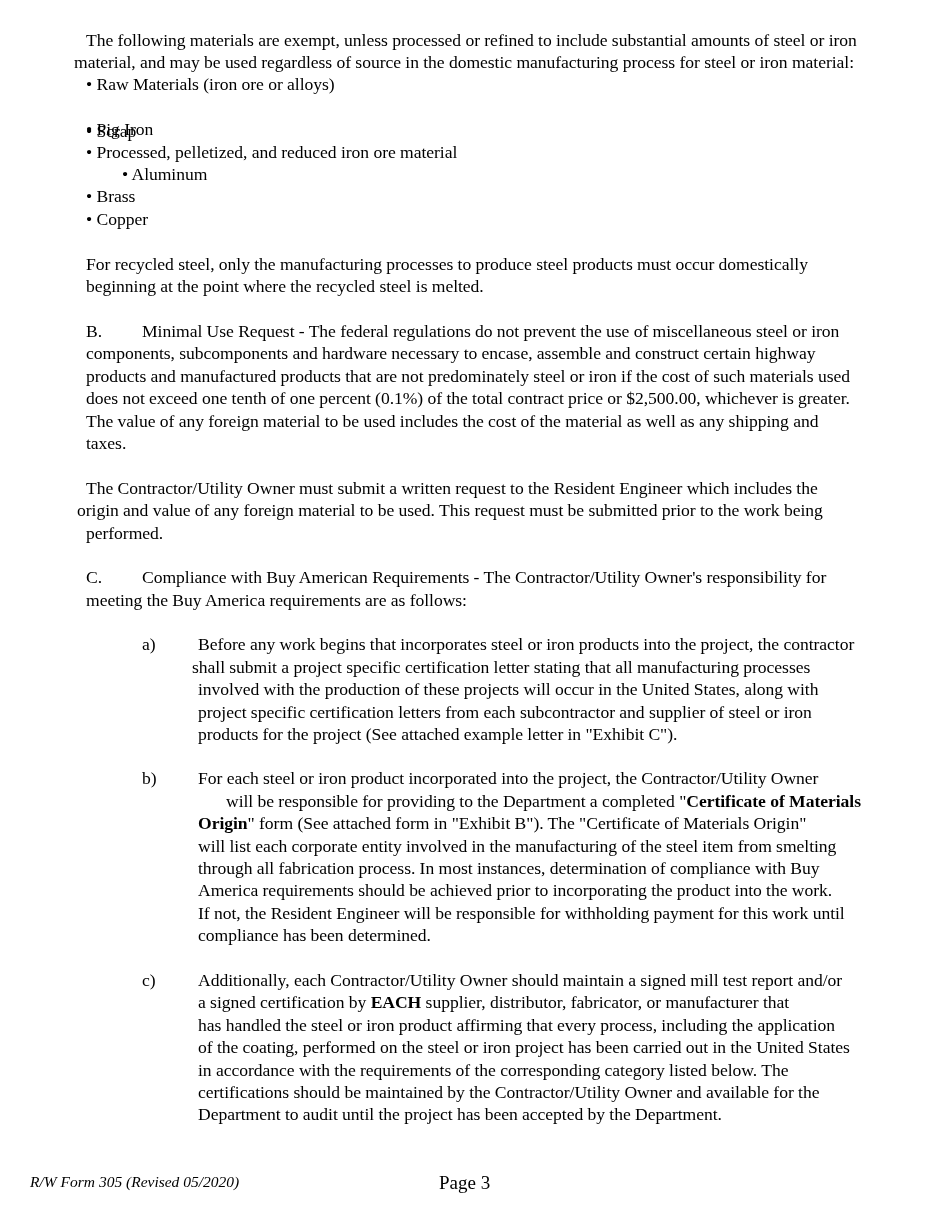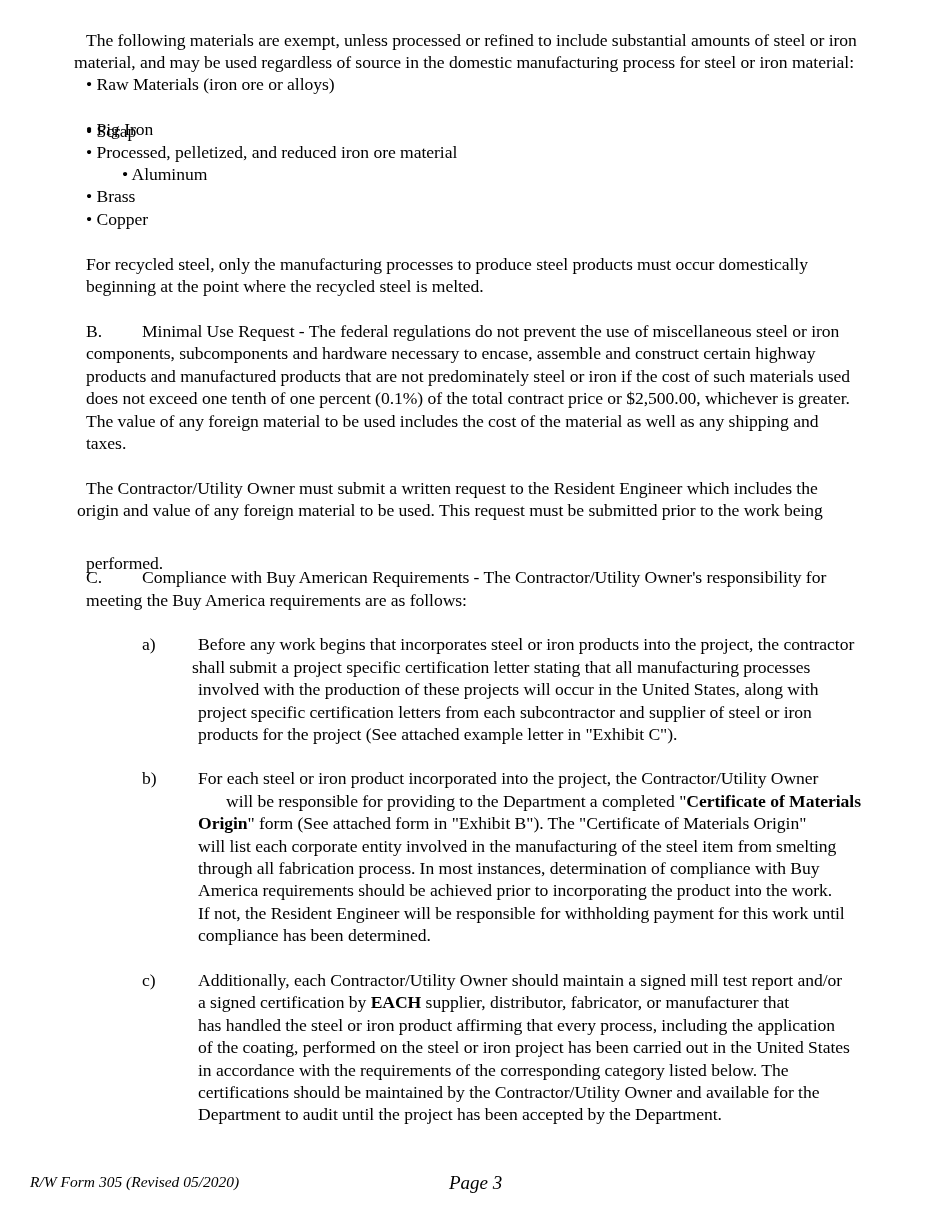--- a/index.html
+++ b/index.html
@@ -32,24 +32,23 @@
     .footer-left {
       position: absolute;
       left: 30px;
       top: 1173px;
       font-size: 15.5px;
       font-style: italic;
       white-space: nowrap;
     }
     .footer-center {
       position: absolute;
-      left: 449px;
+      left: 439px;
       top: 1172px;
       font-size: 19px;
-      font-style: italic;
       white-space: nowrap;
     }
   </style>
 </head>
 <body>
 
 <div class="page">
 
   <div>
     <div class="line" style="left:86px;top:29px;">The following materials are exempt, unless processed or refined to include substantial amounts of steel or iron</div>
@@ -77,21 +76,21 @@
     <div class="line" style="left:86px;top:342px;">components, subcomponents and hardware necessary to encase, assemble and construct certain highway</div>
     <div class="line" style="left:86px;top:365px;">products and manufactured products that are not predominately steel or iron if the cost of such materials used</div>
     <div class="line" style="left:86px;top:387px;">does not exceed one tenth of one percent (0.1%) of the total contract price or $2,500.00, whichever is greater.</div>
     <div class="line" style="left:86px;top:410px;">The value of any foreign material to be used includes the cost of the material as well as any shipping and</div>
     <div class="line" style="left:86px;top:432px;text-align:center;">taxes.</div>
   </div>
 
   <div>
     <div class="line" style="left:86px;top:477px;">The Contractor/Utility Owner must submit a written request to the Resident Engineer which includes the</div>
     <div class="line" style="left:77px;top:499px;">origin and value of any foreign material to be used.  This request must be submitted prior to the work being</div>
-    <div class="line" style="left:86px;top:522px;margin-top:30px;">performed.</div>
+    <div class="line" style="left:86px;top:522px;">performed.</div>
   </div>
 
   <div>
     <div class="line" style="left:86px;top:566px;">C.</div>
     <div class="line" style="left:142px;top:566px;">Compliance with Buy American Requirements - The Contractor/Utility Owner's responsibility for</div>
     <div class="line" style="left:86px;top:589px;">meeting the Buy America requirements are as follows:</div>
   </div>
 
   <div>
     <div class="line" style="left:142px;top:633px;">a)</div>

